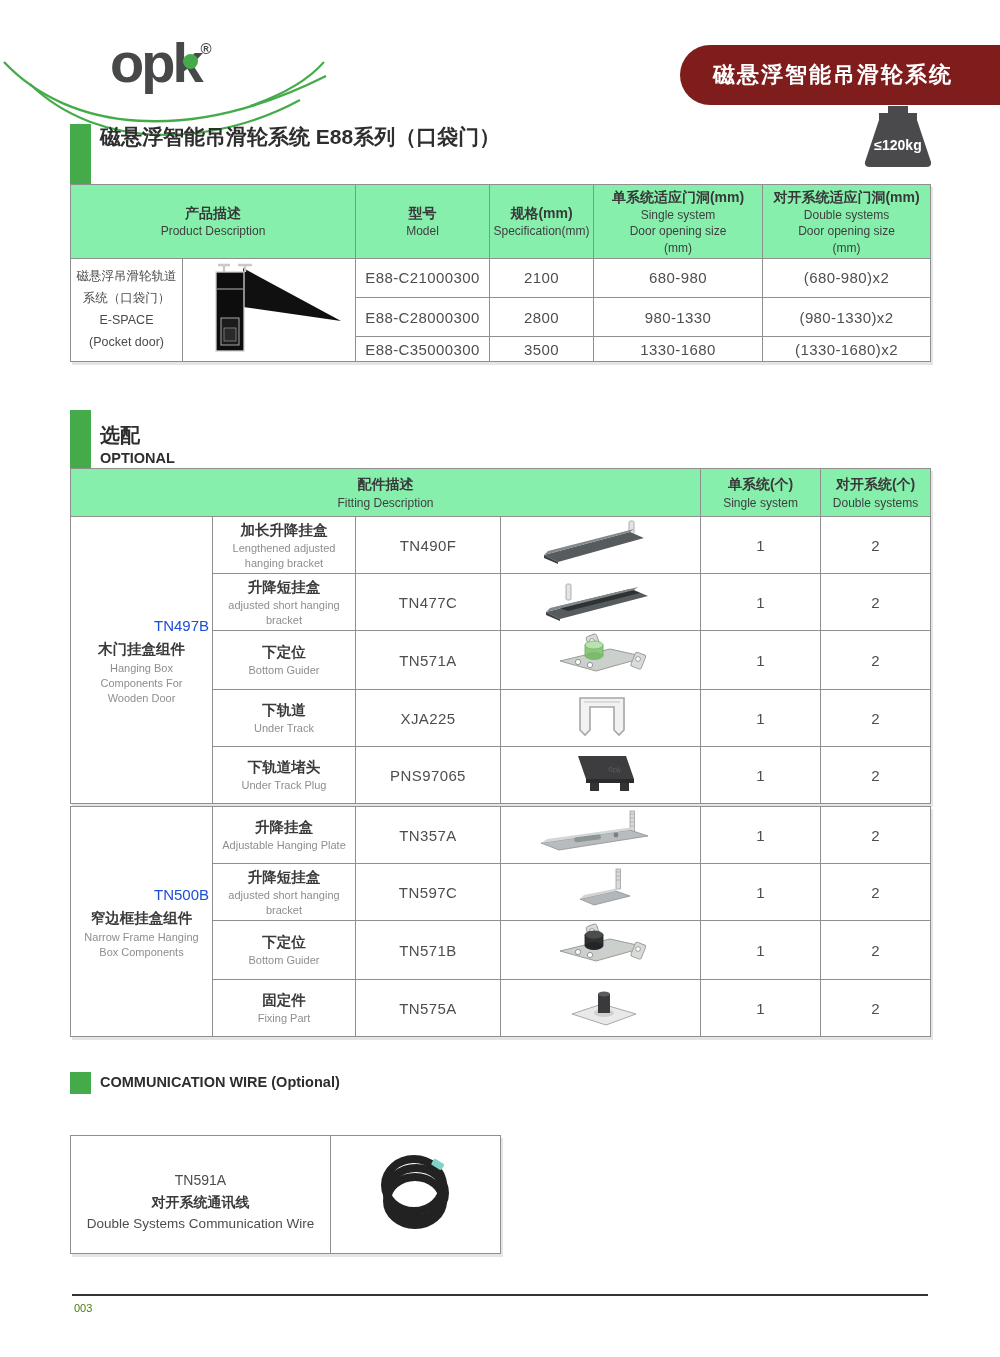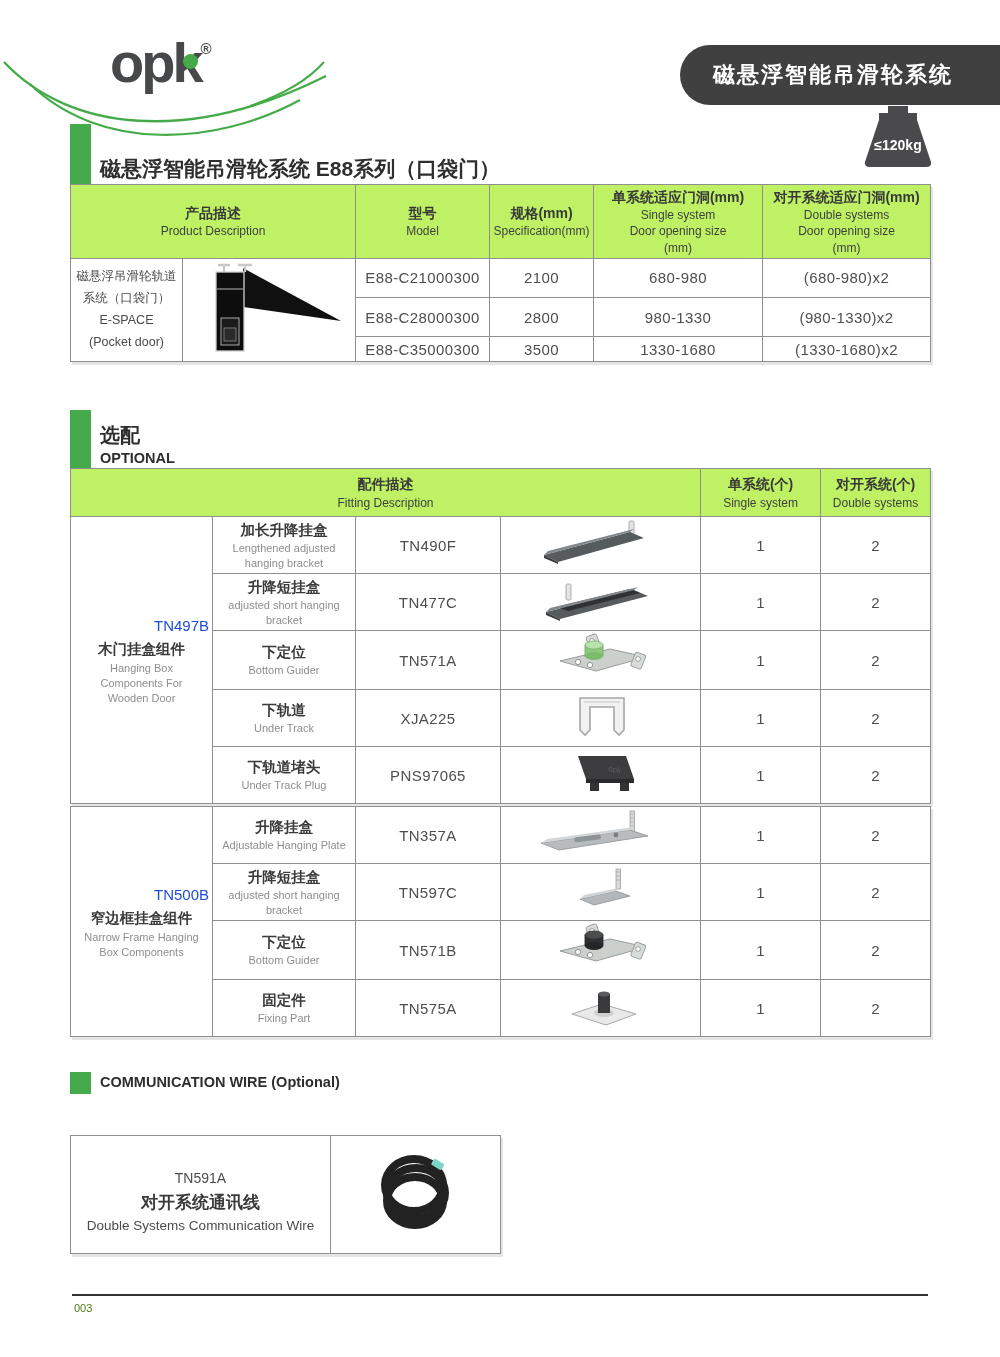--- a/index.html
+++ b/index.html
@@ -19,41 +19,41 @@
             border-radius:30px 0 0 30px; display:flex; align-items:center; justify-content:center; }
   .banner span { color:#fff; font-size:22px; font-weight:bold; letter-spacing:2px; padding-right:14px; }
 
   .weight-badge { position:absolute; left:858px; top:106px; }
 
   
   .sec-title { position:absolute; left:70px; display:flex; align-items:stretch; }
   .green-bar { width:21px; margin-right:9px; }
   .t-zh { font-weight:bold; color:#2e2e2e; }
   .t-en { font-weight:bold; color:#2e2e2e; }
-  .title-main .t-zh { font-size:21px; line-height:1.25;margin-top:32px; }
+  .title-main .t-zh { font-size:21px; line-height:1.25; }
   .title-main .t-en { font-size:16px; line-height:1.35;margin-top:35px; }
   .title-sub .t-zh { font-size:20px; line-height:1.25;margin-top:13px; }
   .title-sub .t-en { font-size:14.5px; line-height:1.5; }
 
   
   .tbl-wrap { position:absolute; left:70px; box-shadow:2px 3px 0 rgba(0,0,0,0.10); }
   table { border-collapse:collapse; table-layout:fixed; background:#fff; }
   td, th { border:1px solid #8f8f8f; text-align:center; vertical-align:middle; padding:2px 3px; }
-  th { background:#bef264; font-weight:normal; }
+  th { background:#86efac; font-weight:normal; }
   .h-zh { font-size:14px; font-weight:bold; color:#383838; line-height:1.45; }
   .h-en { font-size:12px; color:#3f3f3f; line-height:1.35; }
   .cell-num { font-size:15px; color:#4e4e4e; letter-spacing:0.4px; }
   .desc-line { font-size:12.5px; color:#4a4a4a; line-height:1.75; }
   .fit-zh { font-size:14.5px; font-weight:bold; color:#3a3a3a; line-height:1.45; }
   .fit-en { font-size:11px; color:#8e8e8e; line-height:1.3; padding:0 6px; }
   .grp-code { font-size:15px; color:#1d4ed8; line-height:1.6;text-align:right; }
   .grp-zh { font-size:14.5px; font-weight:bold; color:#3a3a3a; line-height:1.6; }
   .grp-en { font-size:11px; color:#8e8e8e; line-height:1.35; padding:0 8px; }
   .comm-model { font-size:14px; color:#4c4c4c; line-height:1.55;margin-top:16px; }
-  .comm-zh { font-size:17px; font-weight:bold; color:#3a3a3a; line-height:1.55; }
+  .comm-zh { font-size:14px; font-weight:bold; color:#3a3a3a; line-height:1.55; }
   .comm-en { font-size:13.5px; color:#4c4c4c; line-height:1.55; }
 
   
   .footer-line { position:absolute; left:72px; top:1294px; width:856px; height:2px; background:#333; }
   .page-num { position:absolute; left:74px; top:1302px; font-size:11px; color:#4d7c0f; }
 </style>
 </head>
 <body>
 
 <div id="page">
@@ -61,21 +61,21 @@
   <div class="logo">
     <svg class="logo-arcs" width="330" height="86" viewBox="0 0 330 86">
       <path d="M4 2 C 70 72, 190 84, 326 16" fill="none" stroke="#45AB4A" stroke-width="2.4"></path>
       <path d="M30 24 C 100 92, 215 86, 300 40" fill="none" stroke="#45AB4A" stroke-width="2.2"></path>
       <path d="M250 46 C 285 34, 310 18, 324 2" fill="none" stroke="#45AB4A" stroke-width="2"></path>
     </svg>
     <div class="logo-text"><span>opk</span><sup class="logo-reg">®</sup></div>
     <span class="logo-dot" style="background:#45AB4A"></span>
   </div>
 
-  <div class="banner" style="background:#404040">
+  <div class="banner" style="background:#7f1d1d">
     <span>磁悬浮智能吊滑轮系统</span>
   </div>
 
   <svg class="weight-badge" width="80" height="62" viewBox="0 0 80 62">
     <path d="M30 0 h20 v7 h9 v7 h-38 v-7 h9 z" fill="#4A4A4C"></path>
     <path d="M21 14 L59 14 L73 56 Q74 61 68 61 L12 61 Q6 61 7 56 Z" fill="#4A4A4C"></path>
     <text x="40" y="44" text-anchor="middle" fill="#ffffff" font-size="14" font-weight="bold">≤120kg</text>
   </svg>
 
   <div class="sec-title title-main" style="top:124px">

